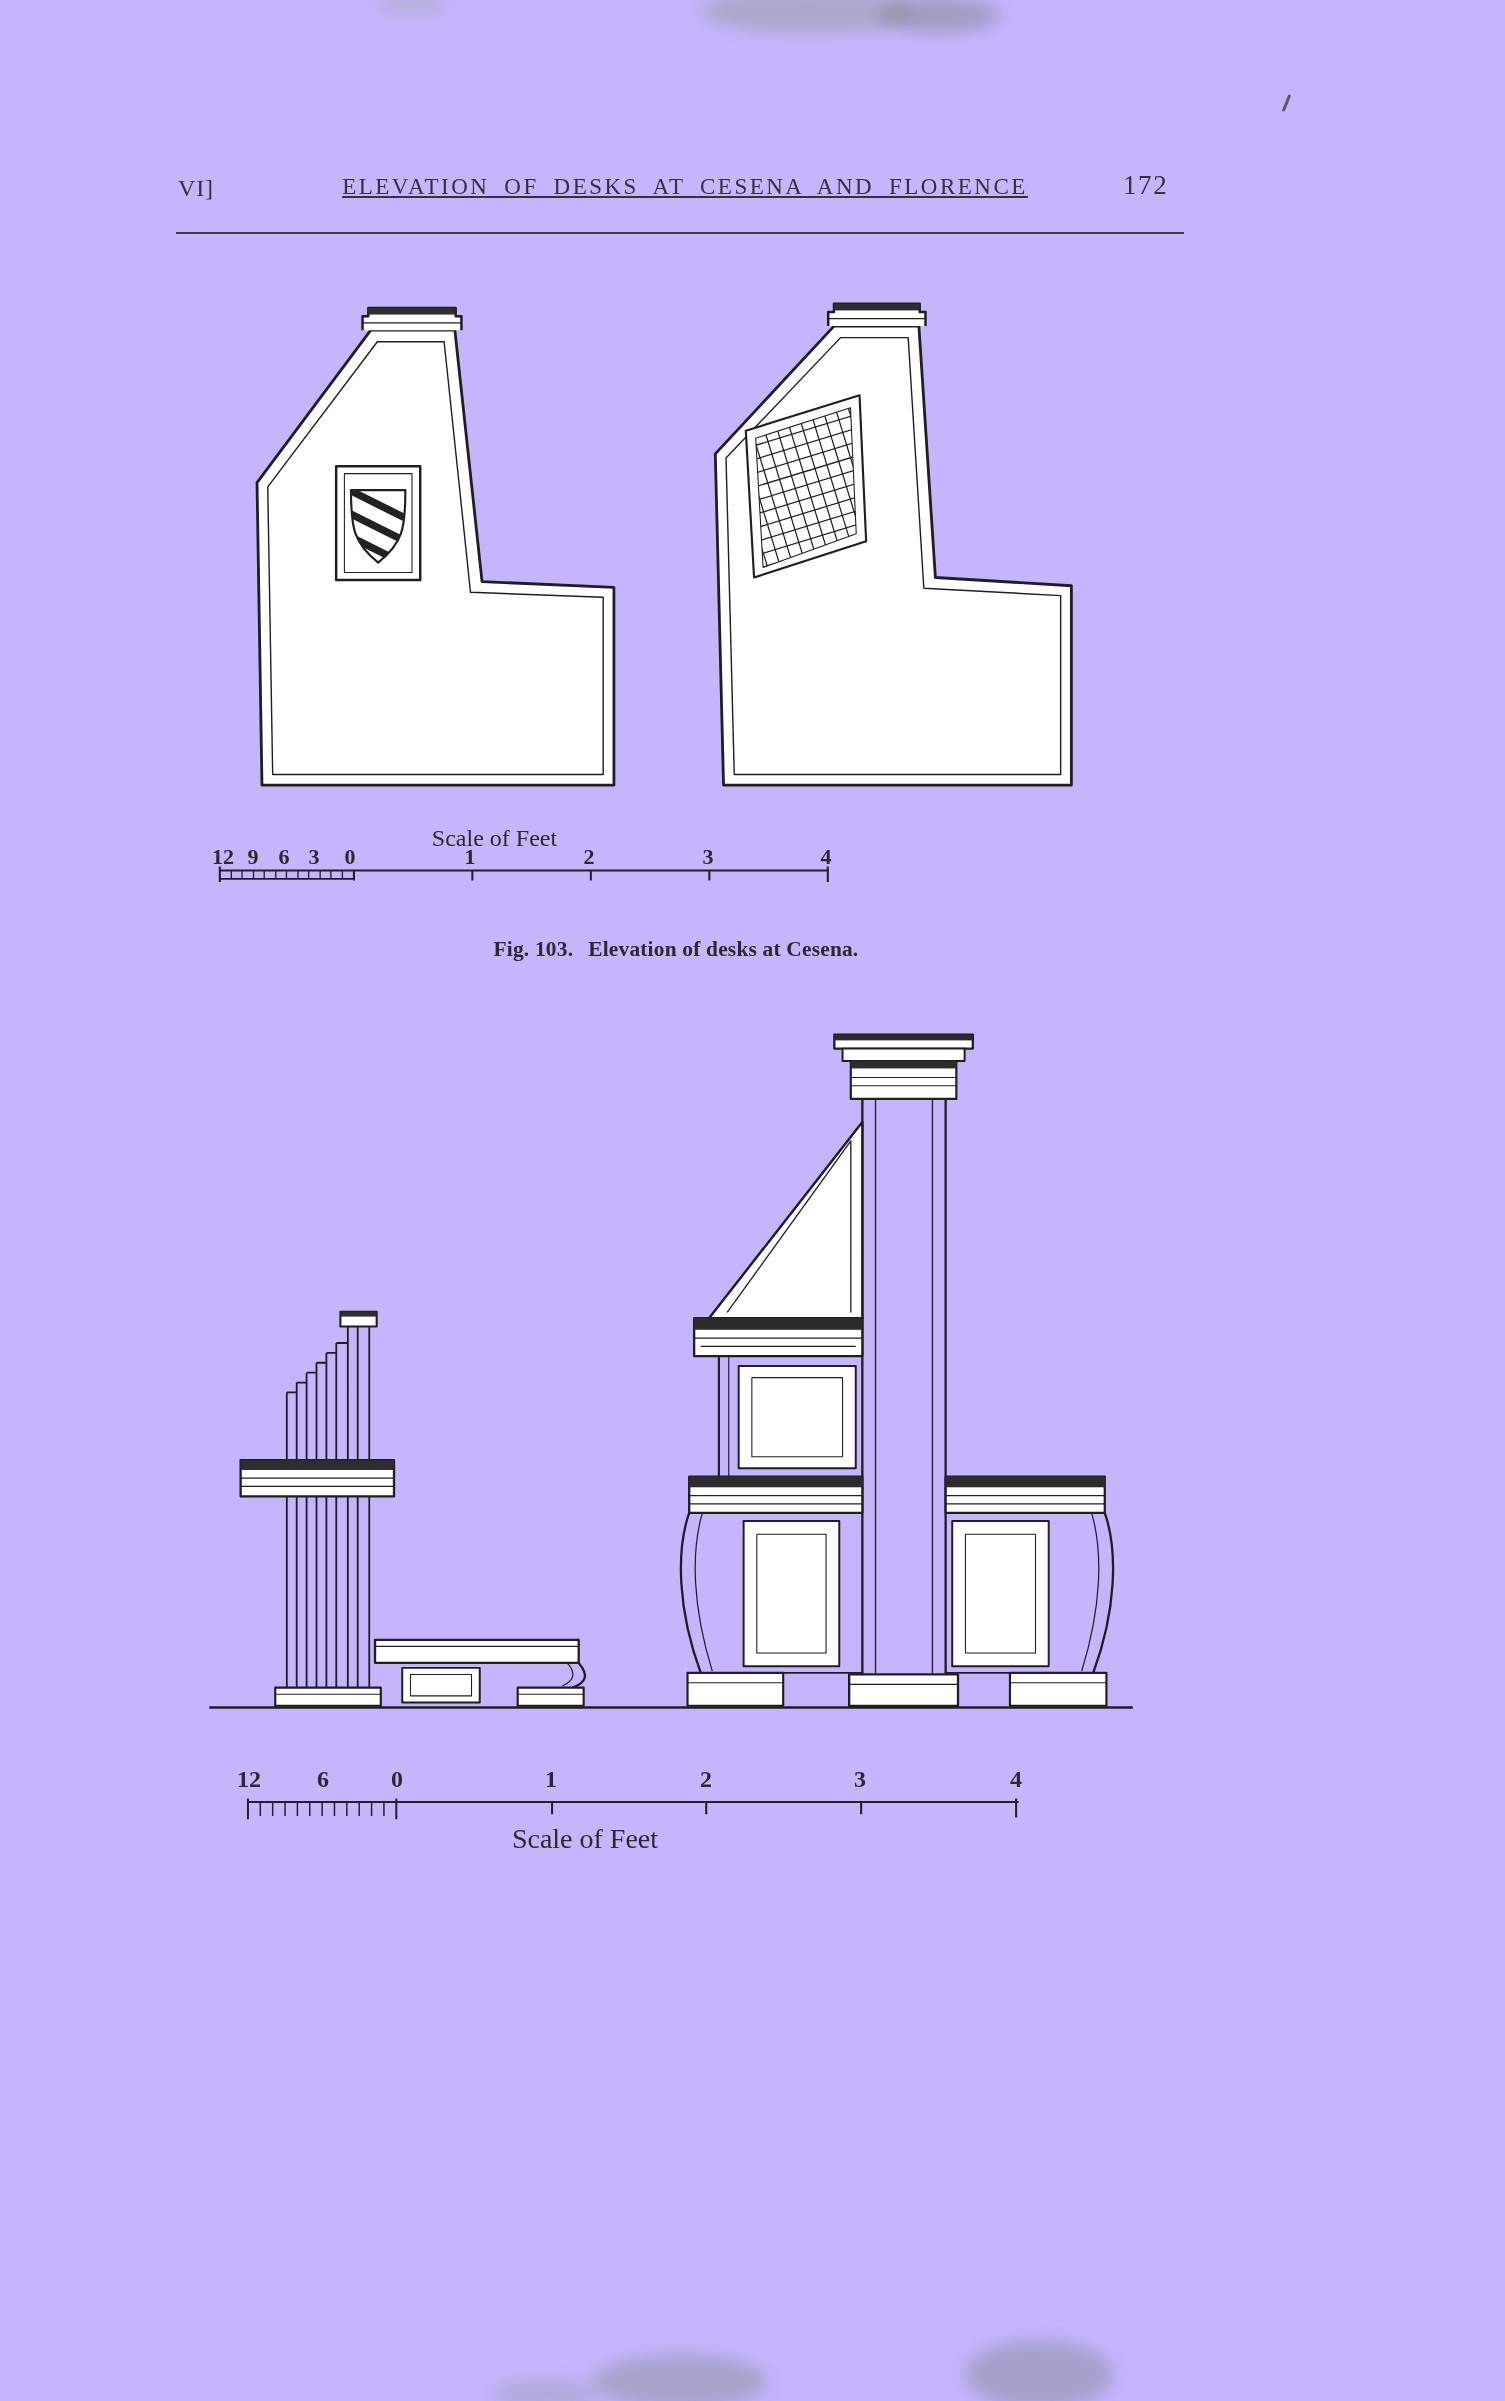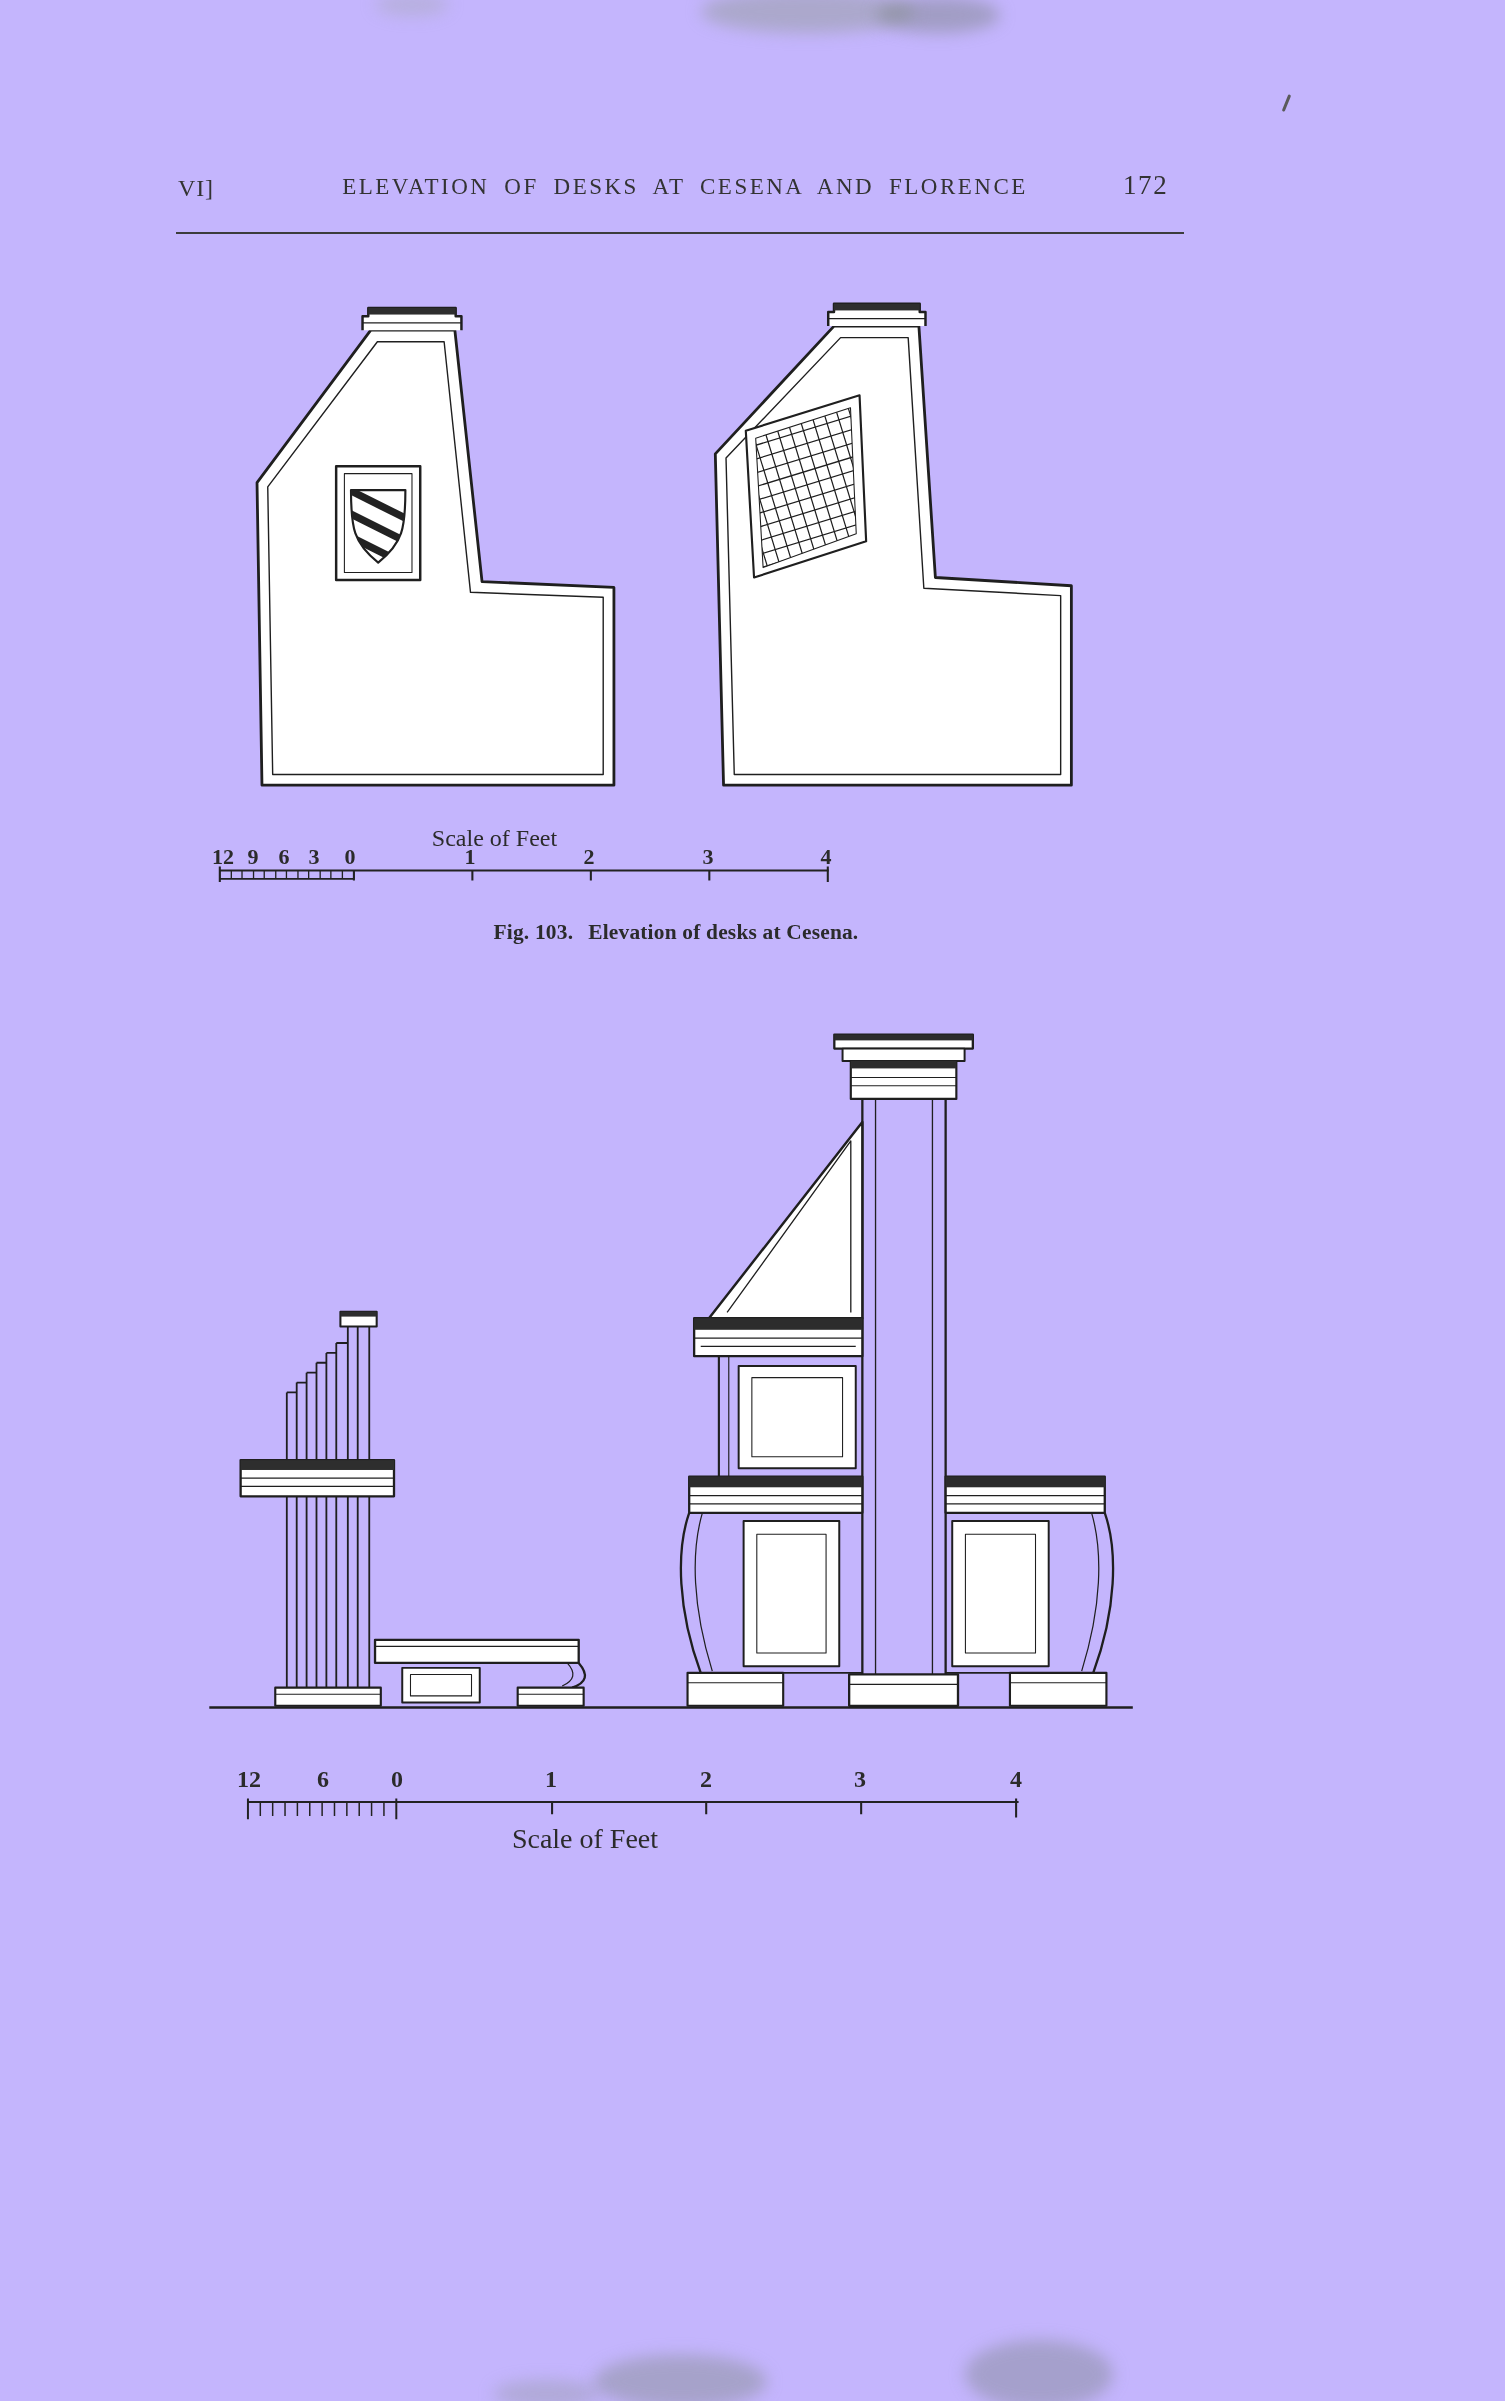--- a/index.html
+++ b/index.html
@@ -17,38 +17,38 @@
   .sm1{left:701px;top:-10px;width:214px;height:43px;background:rgba(148,156,156,.5);}
   .sm2{left:876px;top:-3.3px;width:124px;height:36px;background:rgba(120,128,128,.45);}
   .sm3{left:375px;top:-6.6px;width:74px;height:23px;background:rgba(160,165,165,.35);}
   .sm4{left:594px;top:2355px;width:173px;height:53px;background:rgba(130,140,140,.45);}
   .sm5{left:965px;top:2340px;width:148px;height:69px;background:rgba(120,130,130,.4);}
   .sm6{left:493px;top:2380px;width:107px;height:28px;background:rgba(140,148,148,.35);}
   .tickmark{position:absolute;left:1285px;top:94px;width:2.5px;height:18px;background:#5a5a5a;transform:rotate(22deg);border-radius:1.6px;}
 
   
   .chapter{position:absolute;left:178px;top:175px;font-size:24px;letter-spacing:0.8px;color:#333;}
-  .running-title{position:absolute;left:289px;top:174px;width:792px;text-align:center;font-size:23px;letter-spacing:2.5px;word-spacing:6.6px;color:#333;}
+  .running-title{position:absolute;left:289px;top:174px;width:792px;text-align:center;font-size:23px;letter-spacing:2.5px;word-spacing:6.6px;color:#333;text-decoration:underline;}
   .pageno{position:absolute;left:1123px;top:170px;font-size:27px;letter-spacing:1.6px;color:#333;}
   .header-rule{position:absolute;left:176px;top:232px;width:1008px;height:1.6px;background:#3c3c3c;}
 
   
   .fig103{position:absolute;left:214px;top:289px;width:907px;height:544px;}
   .fig104{position:absolute;left:206px;top:1023px;width:940px;height:701px;}
 
   
   .bar103{position:absolute;left:214px;top:864px;width:627px;height:21.4px;}
   .bar104{position:absolute;left:243px;top:1796px;width:783px;height:25px;}
   .snum{position:absolute;transform:translateX(-50%);font-size:22px;font-weight:600;color:#2b2b2b;}
   .snum104{font-size:24px;}
   .scale-title-103{position:absolute;left:379px;top:825px;width:231px;text-align:center;font-size:24px;color:#2b2b2b;}
   .scale-title-104{position:absolute;left:412px;top:1823px;width:346px;text-align:center;font-size:28px;color:#2b2b2b;}
 
   
-  .caption{position:absolute;font-weight:600;color:#2b2b2b;letter-spacing:0.2px;}
+  .caption{position:absolute;font-weight:600;color:#2b2b2b;letter-spacing:0.2px;margin-top:17px;}
   .cap103{left:0;top:920px;width:1352px;text-align:center;font-size:21.4px;}
   .cap104{left:0;top:1895px;width:1361px;text-align:center;font-size:21.4px;}
   .caption .cap-text{margin-left:15px;}
 </style>
 </head>
 <body>
 
 <div class="page">
 
   <div class="smudge sm1"></div>

